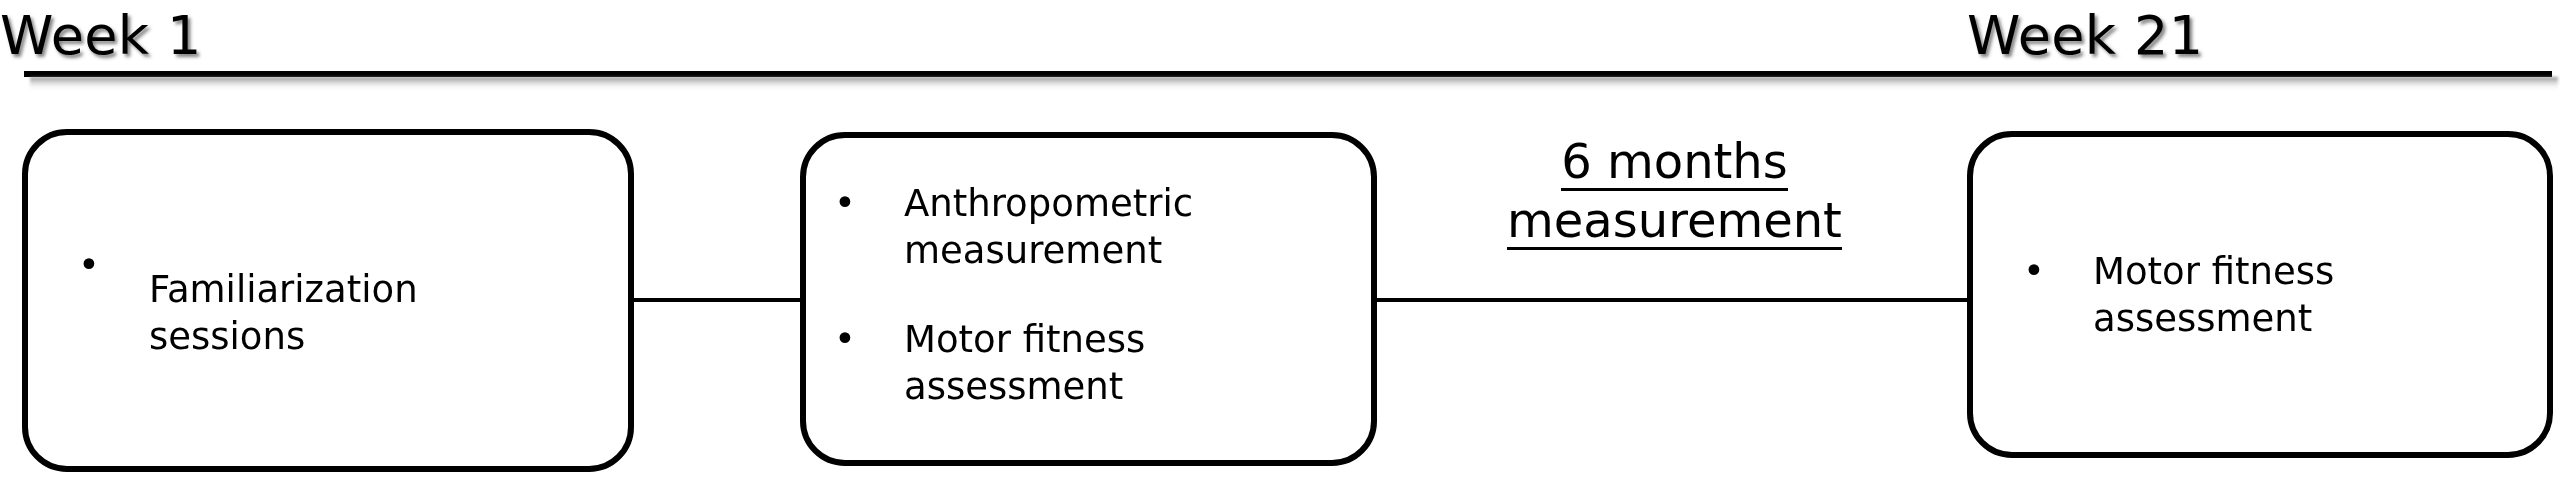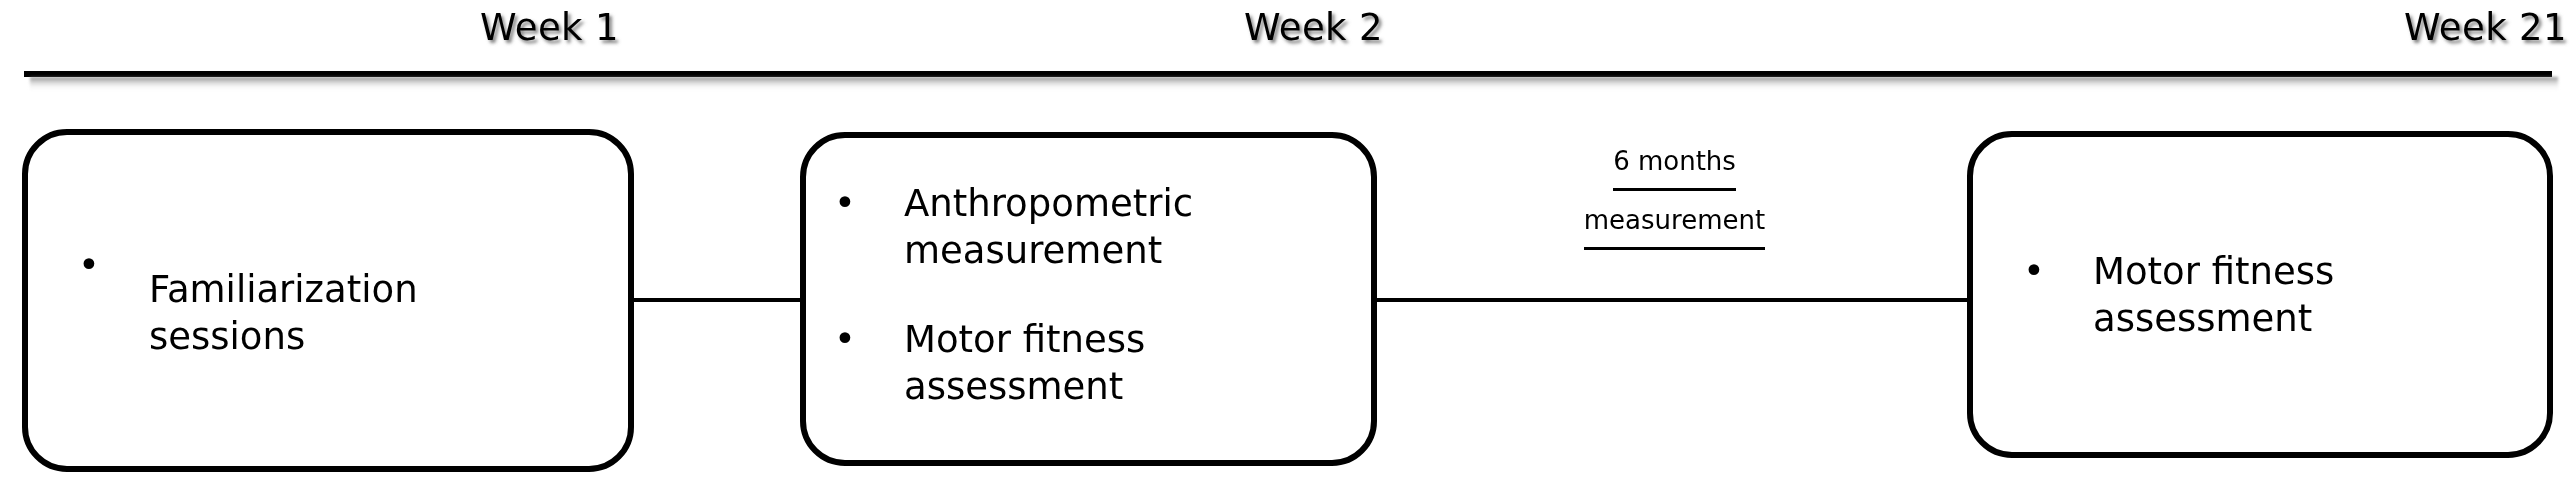--- a/index.html
+++ b/index.html
@@ -13,25 +13,25 @@
     height: 498px;
     background: #ffffff;
     overflow: hidden;
     font-family: "DejaVu Sans", sans-serif;
   }
 
   
   .week-label {
     position: absolute;
     font-family: "DejaVu Sans", sans-serif;
-    font-size: 37px;
+    font-size: 54px;
     font-weight: 400;
     color: #000000;
     white-space: nowrap;
-    text-align: right;
+    text-align: left;
     letter-spacing: 0.4px;
     text-shadow: 2.6px 2.6px 3.5px rgba(90,90,90,0.75);
     line-height: 1;
   }
   #week1-label { left: 0px;    top: 8.7px; width: 619px; }
   #week2-label { left: 783px;  top: 8.7px; width: 600px; }
   #week3-label { left: 1967px; top: 8.7px; width: 600px; }
 
   
   #header-rule {
@@ -125,39 +125,38 @@
   #connector-2-3 { left: 1374px; top: 298px; width: 597px; }
 
   
   #intervention-label {
     position: absolute;
     left: 1492px;
     top: 137px;
     width: 365px;
     text-align: center;
     font-family: "DejaVu Sans", sans-serif;
-    font-size: 26px;
+    font-size: 48px;
     line-height: 49px;
     color: #000000;
   }
   #intervention-label .iv-line {
     display: inline-block;
     border-bottom: 3.5px solid #000000;
     padding-bottom: 1.7px;
   }
   #intervention-line-2 { margin-top: 5.2px; }
 </style>
 </head>
 <body>
 
 <div id="canvas">
 
   <div id="week1-label" class="week-label">Week 1</div>
 
-  <div id="week2-label" class="week-label">Week 2</div>
 
   <div id="week3-label" class="week-label">Week 21</div>
 
   <div id="header-rule"></div>
   <div id="header-rule-shadow"></div>
 
   <div id="connector-1-2" class="connector"></div>
   <div id="connector-2-3" class="connector"></div>
 
   <div id="intervention-label">

